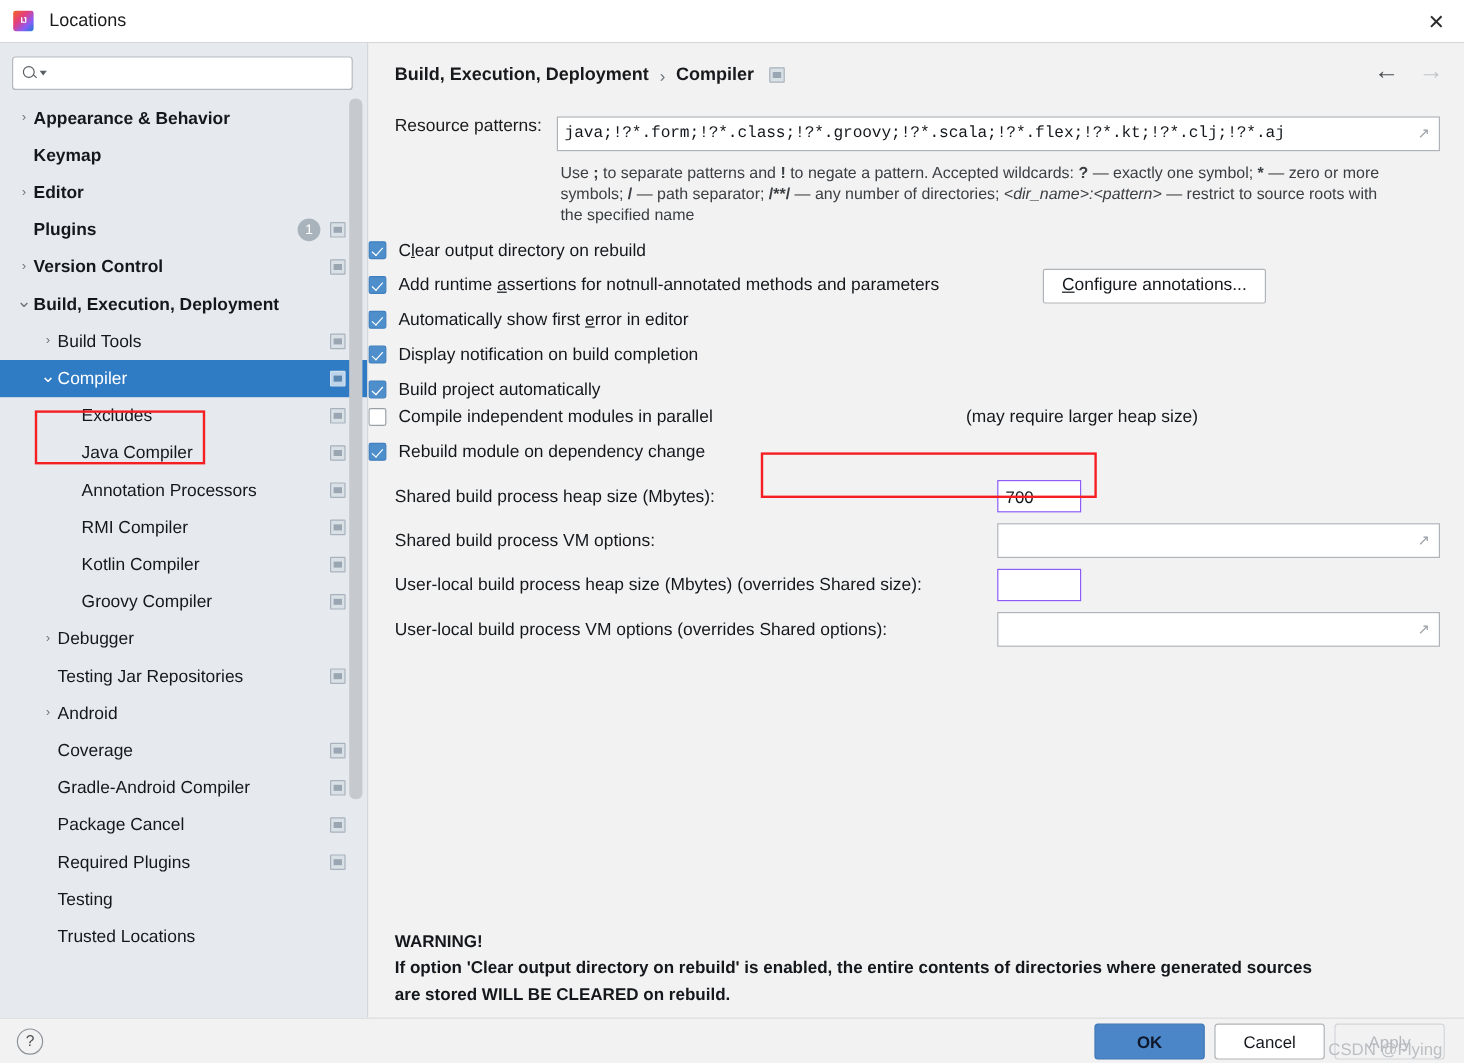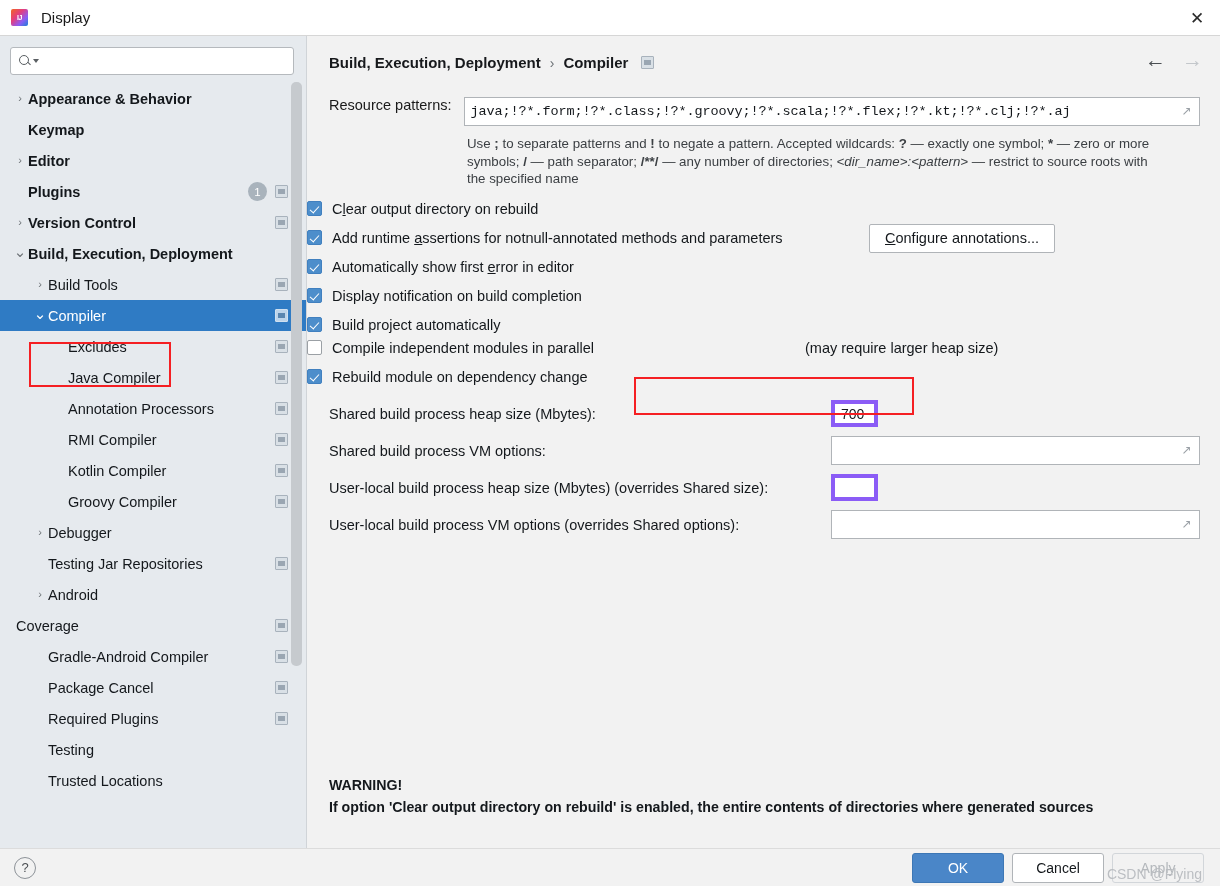--- a/index.html
+++ b/index.html
@@ -236,22 +236,22 @@
 
   
   .field-row {
     display: flex; align-items: center;
     margin-left: 22px; margin-top: 21px;
     position: relative; padding-right: 20px;
   }
   .field-label { font-size: 14.5px; color: #14181c; white-space: nowrap; }
   .small-input {
     position: absolute; left: 502px;
-    width: 47px; height: 27px;
-    background: #fff; border: 4px solid #8b5cf6;
+    width: 70px; height: 27px;
+    background: #fff; border: 1px solid #8b5cf6;
     font-family: "Liberation Sans", sans-serif; font-size: 14px;
     color: #14181c; padding: 0 6px; outline: none;
   }
   .wide-input-wrap {
     position: absolute; left: 502px;
     width: 369px; height: 29px;
     background: #fff; border: 1px solid #b0b4b8;
     display: flex; align-items: center; padding: 0 6px; cursor: text;
   }
   .wide-input {
@@ -291,38 +291,38 @@
   #footer-right {
     position: absolute; right: 16px; top: 4px;
     display: flex; gap: 8px; align-items: center;
   }
   .btn {
     height: 30px; min-width: 92px; padding: 0 16px;
     border-radius: 3px; font-family: "Liberation Sans", sans-serif;
     font-size: 14px; cursor: pointer;
     display: flex; align-items: center; justify-content: center;
   }
-  #ok-btn { background: #4a86c8; border: 1px solid #3d77b5; color: #ffffff; font-weight: normal; }
+  #ok-btn { background: #4a86c8; border: 1px solid #3d77b5; color: #0f172a; font-weight: bold; }
   #cancel-btn { background: #fff; border: 1px solid #b0b4b8; color: #14181c; }
   #apply-btn {
     background: #f2f2f2; border: 1px solid #d2d6da; color: #b4b8bc;
     position: relative;
   }
   #watermark {
     position: absolute; right: 18px; bottom: 4px;
     font-size: 14px; color: #b9bcc0; white-space: nowrap;
     pointer-events: none; z-index: 50; opacity: .95;
   }
 </style>
 </head>
 <body>
 
 <div id="titlebar">
   <div id="app-icon"></div>
-  <div id="title-text">Display</div>
+  <div id="title-text">Locations</div>
   <div id="close-btn">✕</div>
 </div>
 
 <div id="body-wrap">
 
   <div id="sidebar">
     <div id="search-wrap">
       <div id="search-box">
         <span id="search-icon"></span>
         <span id="search-caret"></span>
@@ -420,21 +420,21 @@
           <span class="tree-arrow none"></span>
           <span class="tree-label">Testing Jar Repositories</span>
           <span class="tree-spacer"></span>
           <span class="marker-icon"></span>
         </div>
         <div class="tree-row" style="padding-left: 32px;">
           <span class="tree-arrow">›</span>
           <span class="tree-label">Android</span>
           <span class="tree-spacer"></span>
         </div>
-        <div class="tree-row" style=" text-align: right;">
+        <div class="tree-row" style="padding-left: 32px; text-align: right;">
           <span class="tree-arrow none"></span>
           <span class="tree-label">Coverage</span>
           <span class="tree-spacer"></span>
           <span class="marker-icon"></span>
         </div>
         <div class="tree-row" style="padding-left: 32px;">
           <span class="tree-arrow none"></span>
           <span class="tree-label">Gradle-Android Compiler</span>
           <span class="tree-spacer"></span>
           <span class="marker-icon"></span>
@@ -547,20 +547,21 @@
           <div class="wide-input-wrap">
             <input type="text" class="wide-input" style="">
             <span class="expand-icon">↗</span>
           </div>
         </div>
       </div>
 
     <div id="warning">
       <div>WARNING!</div>
       <div>If option 'Clear output directory on rebuild' is enabled, the entire contents of directories where generated sources</div>
+      <div>are stored WILL BE CLEARED on rebuild.</div>
     </div>
 
     <div class="annot" id="annot-build"></div>
   </div>
 </div>
 
 <div id="footer">
   <div id="help-btn">?</div>
   <div id="footer-right">
     <div class="btn" id="ok-btn">OK</div>

